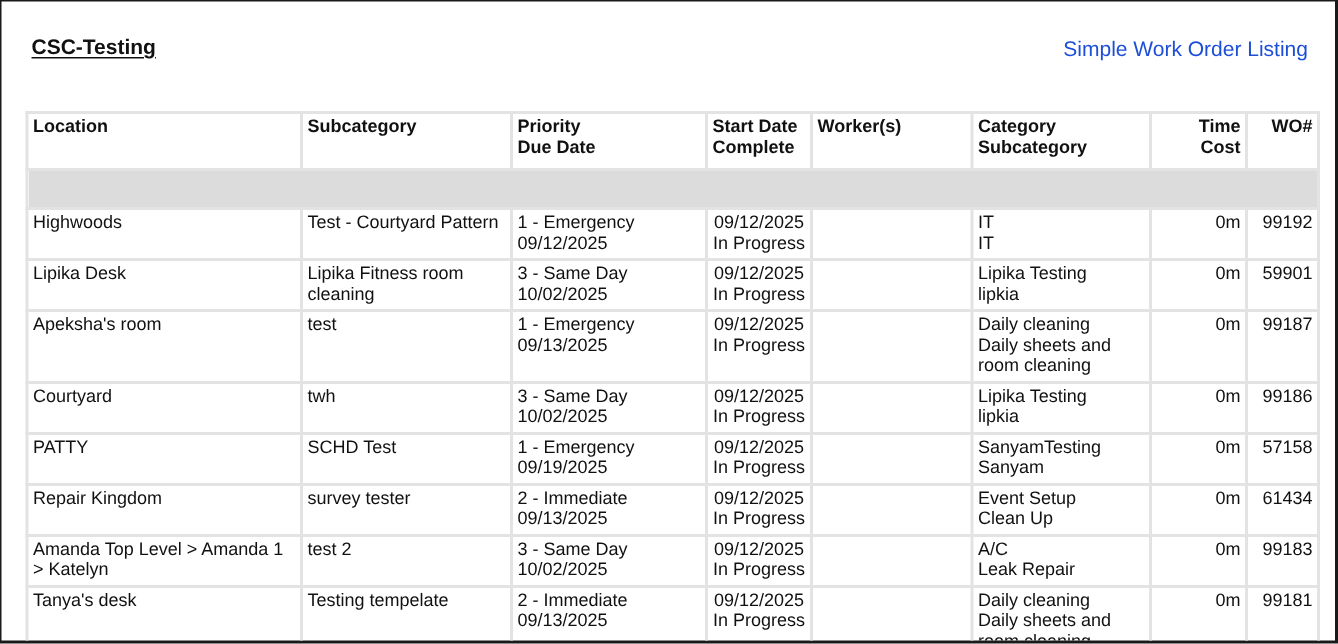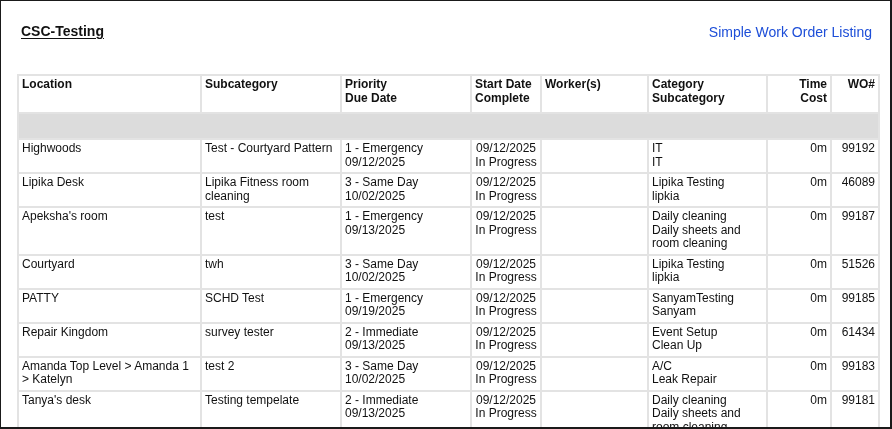--- a/index.html
+++ b/index.html
@@ -184,21 +184,21 @@
             <span class="wrap"></span>
           </td>
     <td>
       <span class="wrap">Lipika Testing</span>
       <span class="wrap">lipkia</span>
     </td>
     <td class="r">
             <span class="line">0m</span>
           </td>
     <td class="r">
-            <span class="line">46089</span>
+            <span class="line">59901</span>
           </td>
   </tr>
 
   <tr>
     <td>
             <span class="wrap">Apeksha's room</span>
           </td>
     <td>
             <span class="wrap">test</span>
           </td>
@@ -244,21 +244,21 @@
             <span class="wrap"></span>
           </td>
     <td>
       <span class="wrap">Lipika Testing</span>
       <span class="wrap">lipkia</span>
     </td>
     <td class="r">
             <span class="line">0m</span>
           </td>
     <td class="r">
-            <span class="line">51526</span>
+            <span class="line">99186</span>
           </td>
   </tr>
 
   <tr>
     <td>
             <span class="wrap">PATTY</span>
           </td>
     <td>
             <span class="wrap">SCHD Test</span>
           </td>
@@ -274,21 +274,21 @@
             <span class="wrap"></span>
           </td>
     <td>
       <span class="wrap">SanyamTesting</span>
       <span class="wrap">Sanyam</span>
     </td>
     <td class="r">
             <span class="line">0m</span>
           </td>
     <td class="r">
-            <span class="line">99185</span>
+            <span class="line">57158</span>
           </td>
   </tr>
 
   <tr>
     <td>
             <span class="wrap">Repair Kingdom</span>
           </td>
     <td>
             <span class="wrap">survey tester</span>
           </td>

